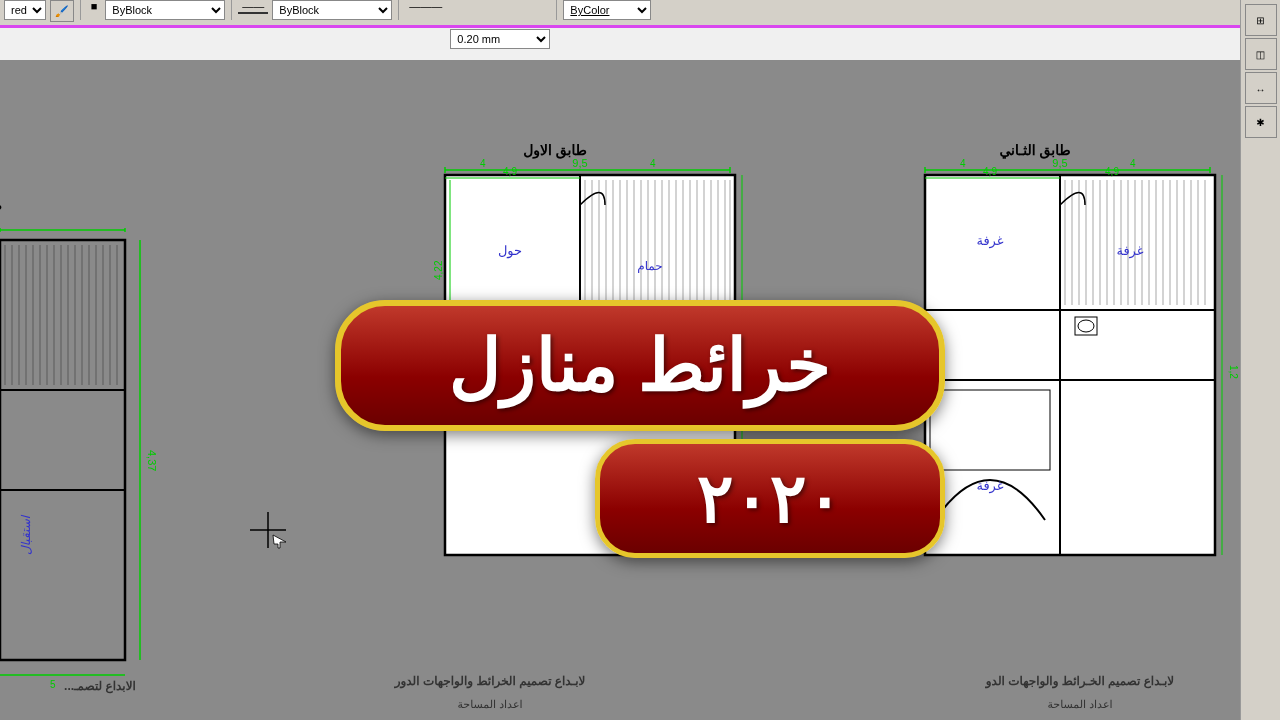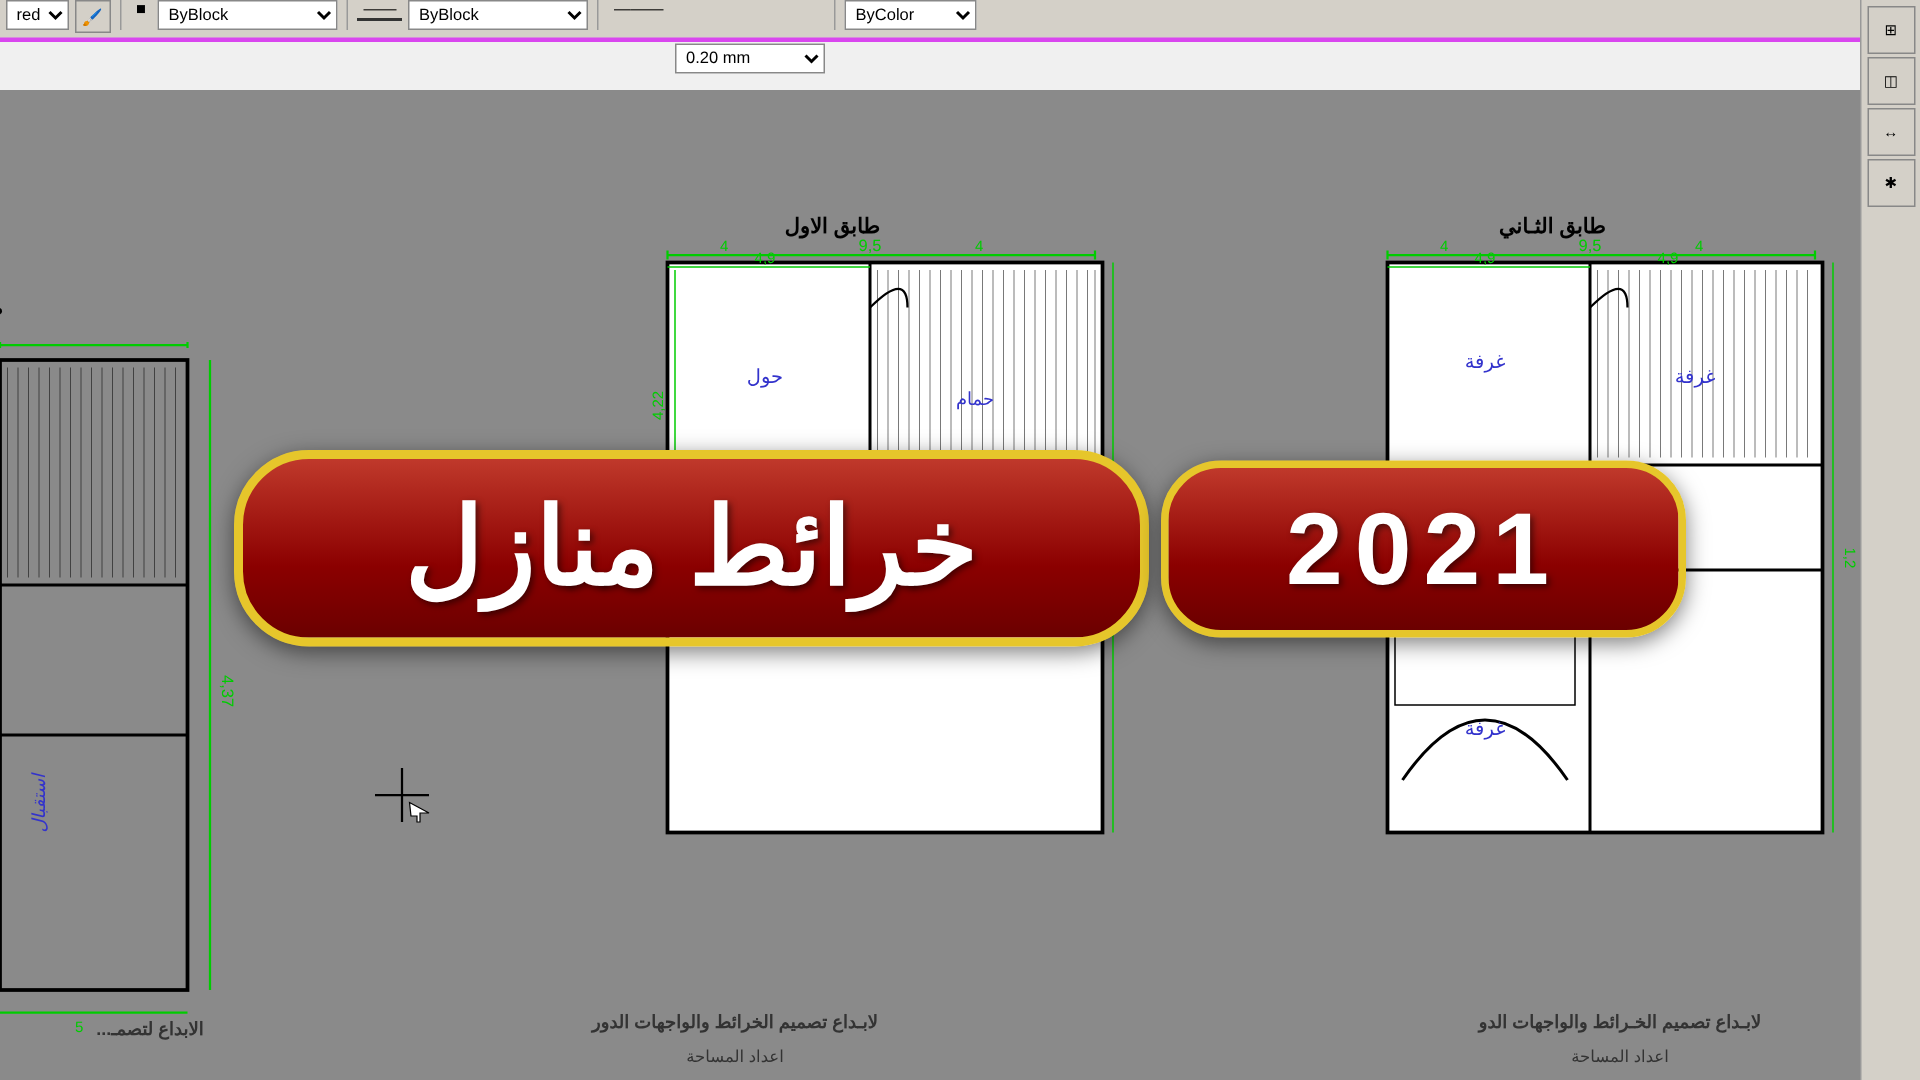--- a/index.html
+++ b/index.html
@@ -96,22 +96,22 @@
     }
 
     
     .badge-overlay {
       position: absolute;
       top: 300px;
       left: 50%;
       transform: translateX(-50%);
       z-index: 100;
       display: flex;
-      flex-direction: row;
-      align-items: center;
+      flex-direction: column;
+      align-items: flex-end;
       gap: 8px;
     }
 
     .badge-main {
       background: linear-gradient(180deg, #c0392b 0%, #8b0000 60%, #6b0000 100%);
       border: 6px solid #e6c62b;
       border-radius: 50px;
       padding: 20px 60px;
       width: 610px;
       text-align: center;
@@ -163,21 +163,21 @@
   <span style="font-size:11px;padding:0 4px;border-bottom:2px solid #333;">——</span>
   <select class="toolbar-dropdown" style="width:120px;">
     <option>ByBlock</option>
   </select>
   <div class="toolbar-separator"></div>
   <span style="font-size:11px;padding:0 4px;">———</span>
   <select class="toolbar-dropdown" style="width:100px;margin-top:29px;">
     <option>0.20 mm</option>
   </select>
   <div class="toolbar-separator"></div>
-  <select class="toolbar-dropdown" style="width:88px;">
+  <select class="toolbar-dropdown" style="width:88px;text-decoration:underline;">
     <option>ByColor</option>
   </select>
 </div>
 
 <div class="canvas-area">
   <svg class="drawing-svg" viewBox="0 0 1240 660" xmlns="http://www.w3.org/2000/svg">
 
     <rect width="1240" height="660" fill="#8a8a8a"></rect>
 
     <g transform="translate(0, 80)">
@@ -367,21 +367,21 @@
     <text x="490" y="648" fill="#333" font-size="11" direction="rtl" text-anchor="middle">اعداد المساحة</text>
     <text x="1080" y="648" fill="#333" font-size="11" direction="rtl" text-anchor="middle">اعداد المساحة</text>
   </svg>
 </div>
 
 <div class="badge-overlay">
   <div class="badge-main">
     <div class="badge-main-text">خرائط منازل</div>
   </div>
   <div class="badge-year">
-    <div class="badge-year-text">2021</div>
+    <div class="badge-year-text">٢٠٢٠</div>
   </div>
 </div>
 
 <div class="right-panel">
   <button class="right-panel-btn">⊞</button>
   <button class="right-panel-btn">◫</button>
   <button class="right-panel-btn">↔</button>
   <button class="right-panel-btn">✱</button>
 </div>
 

